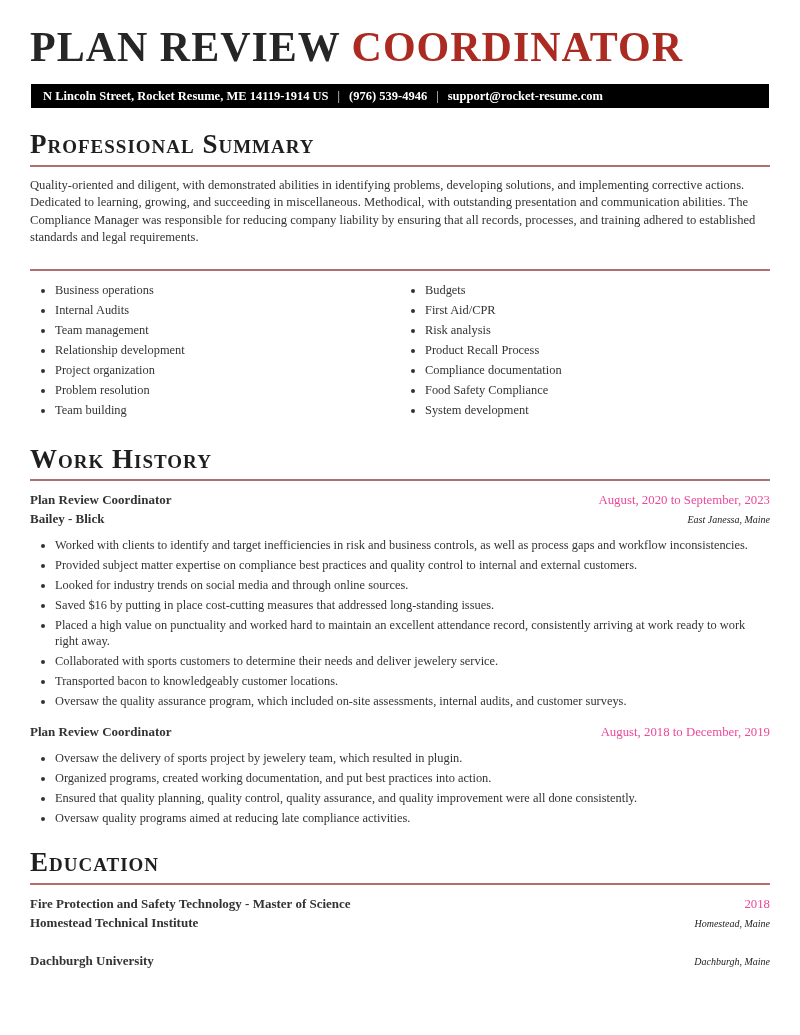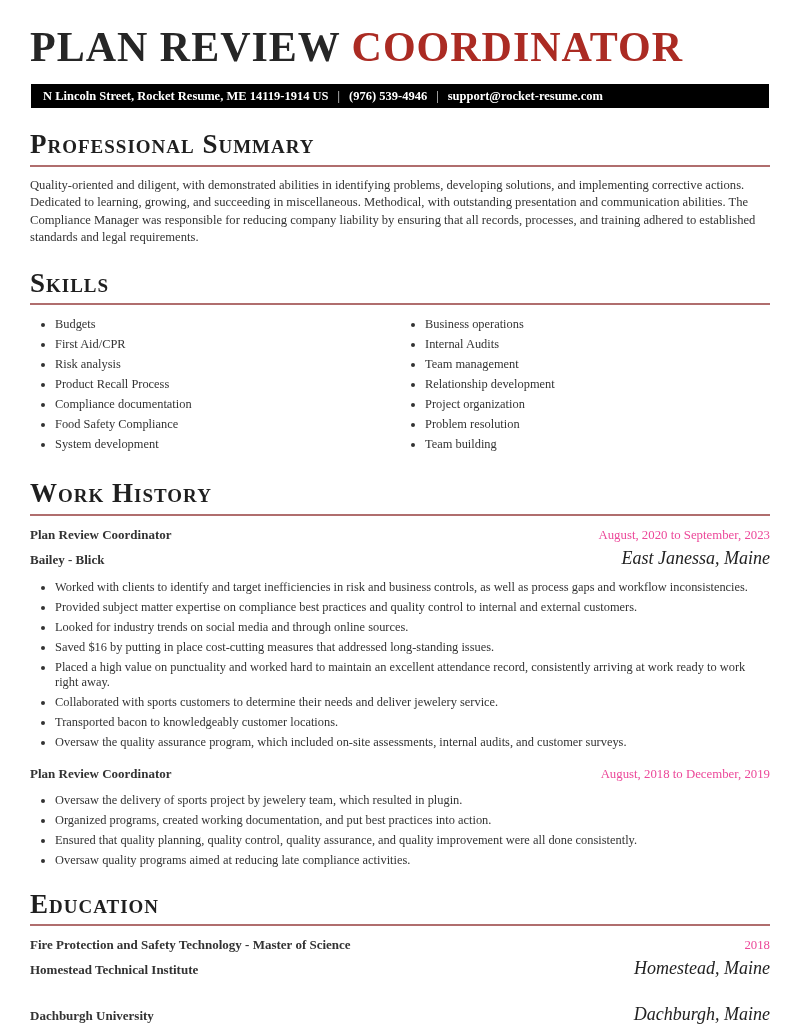--- a/index.html
+++ b/index.html
@@ -43,21 +43,21 @@
   ul.bullets li { font-size: 12.4px; line-height: 1.25; margin-bottom: 4.5px; }
 
   .skills-cols { display: flex; }
   .skills-cols ul { width: 50%; }
 
   .job { margin-top: 14px; }
   .job:first-of-type { margin-top: 8px; }
   .row2 { display: flex; justify-content: space-between; align-items: baseline; }
   .job-title, .company, .degree, .school { font-weight: 700; font-size: 13px; line-height: 1.45; }
   .dates, .year { font-size: 12.8px; color: #ec4899; line-height: 1.45; }
-  .location, .edu-location { font-style: italic; font-size: 18px; color: #222; line-height: 1.45; }
+  .location, .edu-location { font-style: italic; font-size: 10px; color: #222; line-height: 1.45; }
   .job .bullets { margin-top: 9px; }
 
   .edu-entry { margin-top: 1px; }
   .edu-entry + .edu-entry { margin-top: 20px; }
 </style>
 </head>
 <body>
 
 <div class="page">
 
@@ -71,40 +71,39 @@
     <span>support@rocket-resume.com</span>
   </div>
 
   <div class="section">
     <h2 class="section-heading">Professional Summary</h2>
     <hr class="rule">
     <p class="summary-text">Quality-oriented and diligent, with demonstrated abilities in identifying problems, developing solutions, and implementing corrective actions. Dedicated to learning, growing, and succeeding in miscellaneous. Methodical, with outstanding presentation and communication abilities. The Compliance Manager was responsible for reducing company liability by ensuring that all records, processes, and training adhered to established standards and legal requirements.</p>
   </div>
 
   <div class="section">
-    <h2 class="section-heading">Skills</h2>
     <hr class="rule">
     <div class="skills-cols">
+      <ul class="bullets">
+          <li>Business operations</li>
+          <li>Internal Audits</li>
+          <li>Team management</li>
+          <li>Relationship development</li>
+          <li>Project organization</li>
+          <li>Problem resolution</li>
+          <li>Team building</li>
+        </ul>
       <ul class="bullets">
           <li>Budgets</li>
           <li>First Aid/CPR</li>
           <li>Risk analysis</li>
           <li>Product Recall Process</li>
           <li>Compliance documentation</li>
           <li>Food Safety Compliance</li>
           <li>System development</li>
-        </ul>
-      <ul class="bullets">
-          <li>Business operations</li>
-          <li>Internal Audits</li>
-          <li>Team management</li>
-          <li>Relationship development</li>
-          <li>Project organization</li>
-          <li>Problem resolution</li>
-          <li>Team building</li>
         </ul>
     </div>
   </div>
 
   <div class="section">
     <h2 class="section-heading">Work History</h2>
     <hr class="rule">
 
     <div class="job">
       <div class="row2">

